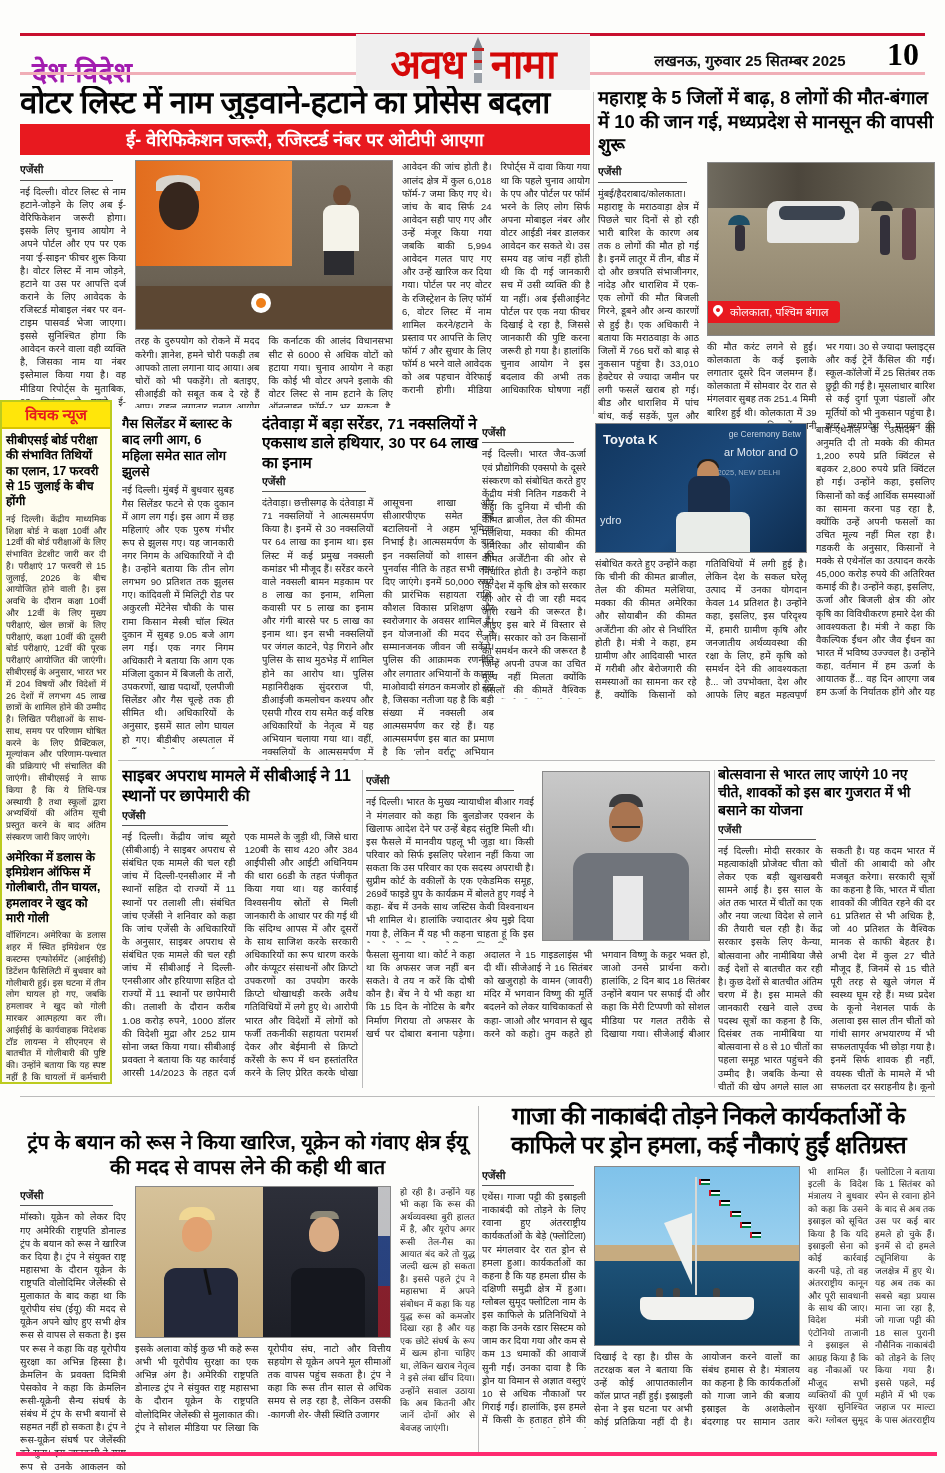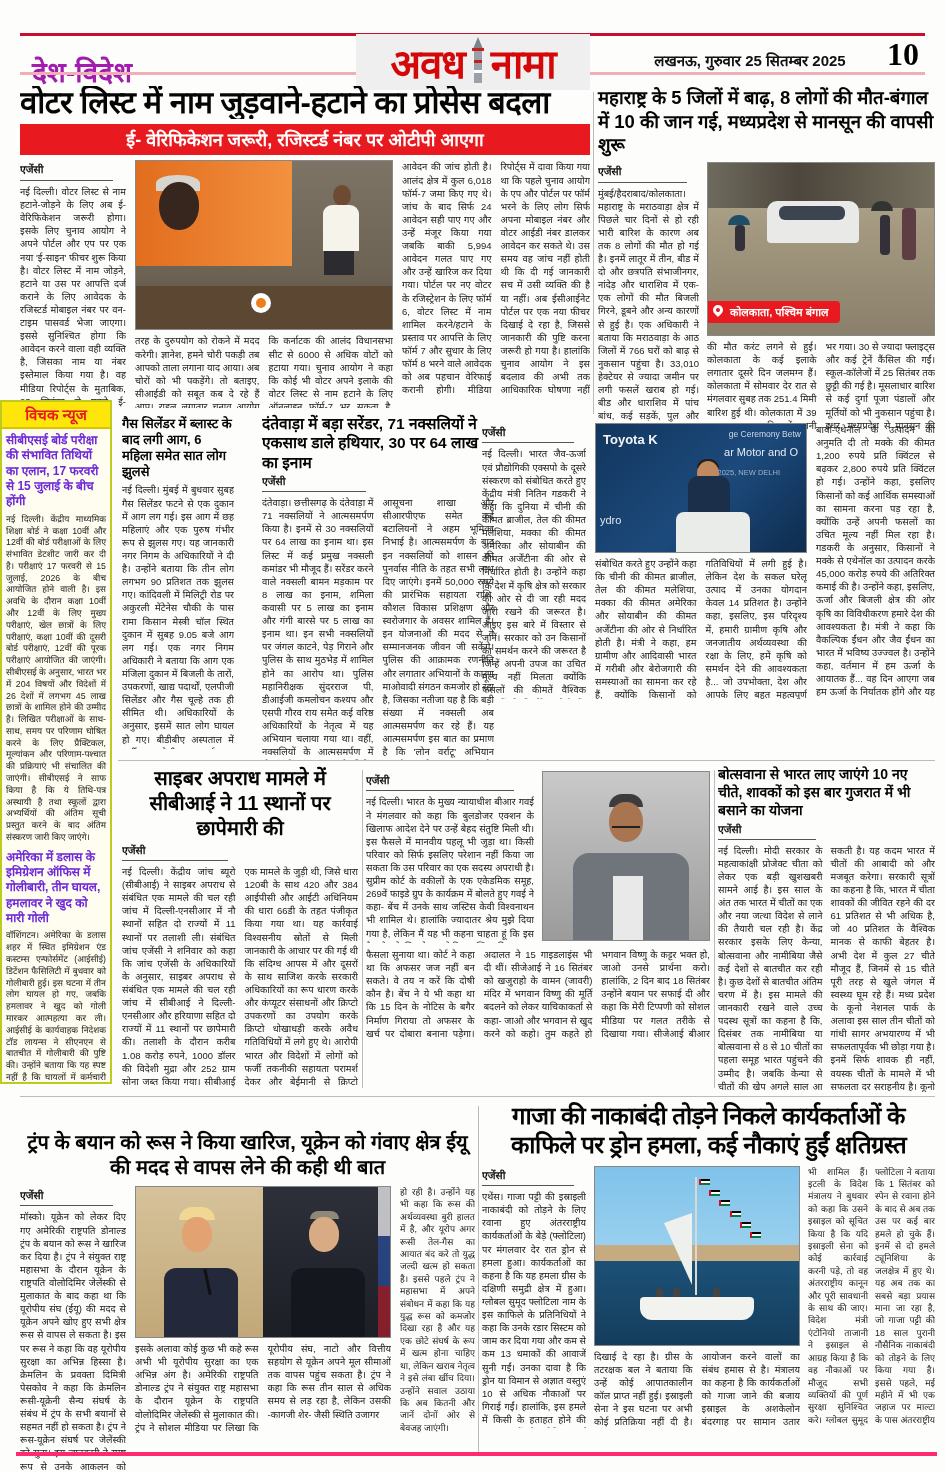--- a/index.html
+++ b/index.html
@@ -46,21 +46,21 @@
   .pr-logo:after{content:"";position:absolute;left:5px;top:5px;width:10px;height:10px;background:#ef7f1a;border-radius:50%;}
   .pr-man{position:absolute;right:13%;top:26%;width:36px;height:46px;background:#f5f3ea;border-radius:9px 9px 0 0;}
   .pr-head{position:absolute;right:16%;top:14%;width:18px;height:21px;background:#6e4a33;border-radius:50%;}
   .pr-legs{position:absolute;right:15%;top:53%;width:30px;height:24px;background:#2c2c30;}
   .ph-flood{height:172px;background:linear-gradient(180deg,#b9ae9a 0%,#a79c86 35%,#8f English 100%);background:linear-gradient(180deg,#b3a893 0%,#a3987f 40%,#8a7f6a 100%);}
   .pfl-top{position:absolute;top:0;width:100%;height:26%;background:linear-gradient(90deg,#6f6a5e,#4c463c 40%,#76705f);}
   .pfl-car{position:absolute;left:26%;top:22%;width:92px;height:42px;background:#e9e9e7;border-radius:10px 10px 4px 4px;}
   .pfl-car:before{content:"";position:absolute;left:12px;top:5px;width:66px;height:14px;background:#3c4450;border-radius:6px;}
   .pfl-person{position:absolute;width:10px;height:26px;background:#33303a;border-radius:4px;}
   .pfl-umb{position:absolute;width:22px;height:10px;background:#1e4e66;border-radius:22px 22px 0 0;}
-  .pfl-caption{position:absolute;left:0;bottom:12px;background:#e8191f;color:#fff;font-weight:700;font-size:11px;padding:3px 12px 4px 22px;border-radius:0 4px 4px 0;display:flex;align-items:center;text-align:right;}
+  .pfl-caption{position:absolute;left:0;bottom:12px;background:#e8191f;color:#fff;font-weight:400;font-size:11px;padding:3px 12px 4px 22px;border-radius:0 4px 4px 0;display:flex;align-items:center;text-align:right;}
   .pin{position:absolute;left:5px;top:4px;width:10px;height:10px;background:#fff;border-radius:50% 50% 50% 0;transform:rotate(-45deg);}
   .pin:after{content:"";position:absolute;left:3px;top:3px;width:4px;height:4px;background:#e8191f;border-radius:50%;}
   .ph-gad{height:128px;background:linear-gradient(135deg,#12365e 0%,#1c4a7c 55%,#0e2c4e 100%);color:#e8eef5;}
   .gd-t1{position:absolute;left:7px;top:8px;font-size:13px;font-weight:700;color:#f2f5f8;}
   .gd-t0{position:absolute;right:5px;top:5px;font-size:8.5px;color:#cfd9e4;}
   .gd-t2{position:absolute;right:8px;top:22px;font-size:11px;color:#e4ebf2;}
   .gd-t3{position:absolute;right:26px;top:44px;font-size:7.5px;color:#9fb4c9;}
   .gd-t4{position:absolute;left:4px;bottom:26px;font-size:11px;color:#dfe7ef;}
   .gd-podium{position:absolute;left:38%;bottom:0;width:74px;height:40px;background:#e9ece8;border-radius:8px 8px 0 0;}
   .gd-man{position:absolute;left:44%;bottom:34px;width:42px;height:42px;background:#1b2e4a;border-radius:10px 10px 0 0;}
@@ -87,37 +87,37 @@
   .ph-sail{height:178px;background:linear-gradient(180deg,#7fc2ea 0%,#9ed2ef 52%,#1c5177 53%,#143d5c 100%);}
   .sl-wall{position:absolute;left:0;top:44%;width:100%;height:9%;background:#c6ab80;}
   .sl-hull{position:absolute;left:22%;bottom:14%;width:56%;height:13%;background:#f2f2ef;border-radius:4px 4px 12px 12px;}
   .sl-mast{position:absolute;left:49%;top:6%;width:2px;height:66%;background:#d8d8d4;}
   .sl-sail{position:absolute;left:34%;top:26%;width:0;height:0;border-right:28px solid #eef0ee;border-top:10px solid transparent;border-bottom:62px solid transparent;}
   .sl-flag{position:absolute;width:9px;height:6px;background:linear-gradient(180deg,#000 33%,#fff 33% 66%,#007a3d 66%);border-left:2px solid #ce1126;}
   .sl-crew{position:absolute;width:7px;height:10px;background:#444;border-radius:3px;bottom:26%;}
   
   .newsbox{left:0;top:400px;width:112px;height:684px;border:2px solid #bccb1e;background:#fffdf0;box-sizing:border-box;overflow:hidden;}
   .newsbox-title{background:#ffe60a;color:#e8191f;font-weight:800;font-size:15px;text-align:center;padding:2px 0 3px;border-bottom:2px solid #d9c400;}
-  .nb-h{font-size:12px;font-weight:800;line-height:1.28;padding:4px 4px 2px;color:#6d28d9;}
+  .nb-h{font-size:12px;font-weight:800;line-height:1.28;padding:4px 4px 2px;color:#000000;}
   .nb-b{font-size:8.8px;line-height:1.34;text-align:justify;padding:2px 4px;color:#222;}
   
   .gas{left:122px;top:416px;width:112px;height:344px;overflow:hidden;}
   .gas-h{font-size:13px;line-height:1.22;}
   .dant{left:242px;top:414px;width:232px;height:346px;overflow:hidden;margin-left:20px;}
   .dant-h{font-size:15.5px;line-height:1.25;}
   .dant-b{height:276px;margin-top:2px;}
   .gad{left:482px;top:418px;width:453px;height:342px;overflow:hidden;}
   .gad-h{font-size:20px;line-height:1.22;text-align:center;}
   .gad-row{display:flex;gap:9px;margin-top:5px;height:276px;overflow:hidden;}
   .gcol1{width:104px;}
   .gmid{width:212px;display:flex;flex-direction:column;gap:4px;}
   .gmid-txt{flex:1;overflow:hidden;}
   .gcol4{width:119px;}
   .cbi{left:122px;top:766px;width:236px;height:322px;overflow:hidden;}
-  .cbi-h{font-size:20px;line-height:1.25;text-align:center;}
+  .cbi-h{font-size:16px;line-height:1.25;text-align:left;}
   .cbi-b{height:256px;margin-top:3px;}
   .cji{left:366px;top:766px;width:344px;height:326px;overflow:hidden;}
   .cji-h{font-size:18px;line-height:1.25;text-align:center;}
   .cji-row{display:flex;gap:8px;margin-top:5px;height:172px;overflow:hidden;}
   .cji-left{width:168px;}
   .cji-bot{margin-top:5px;height:92px;}
   .chee{left:718px;top:766px;width:217px;height:326px;overflow:hidden;}
   .chee-h{font-size:14px;line-height:1.28;}
   .chee-b{height:256px;margin-top:3px;column-gap:8px;}
   

